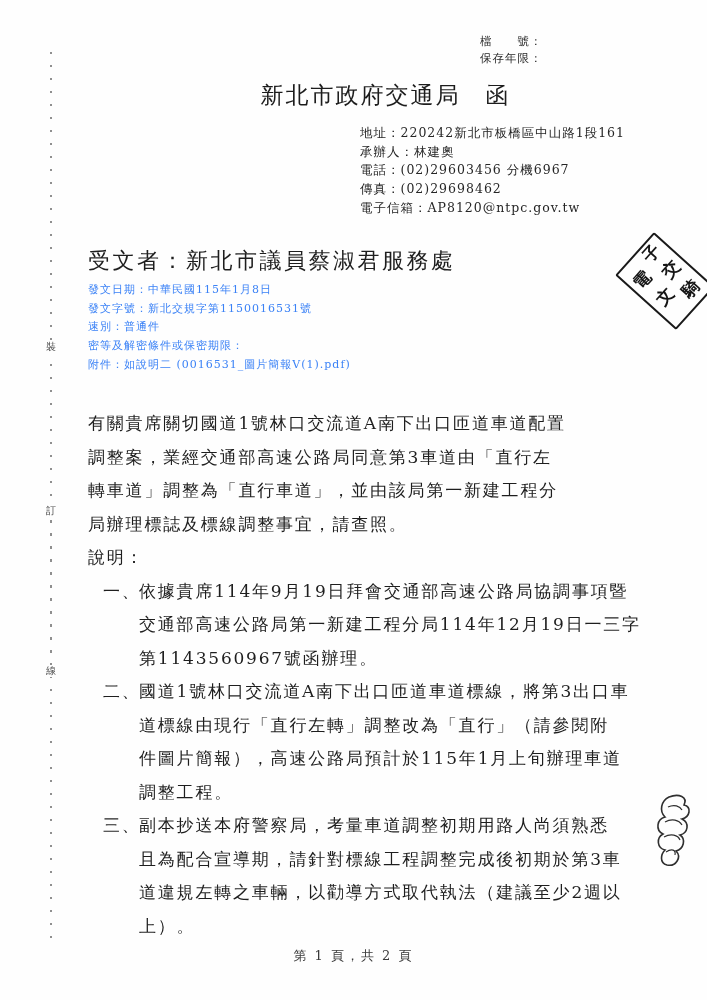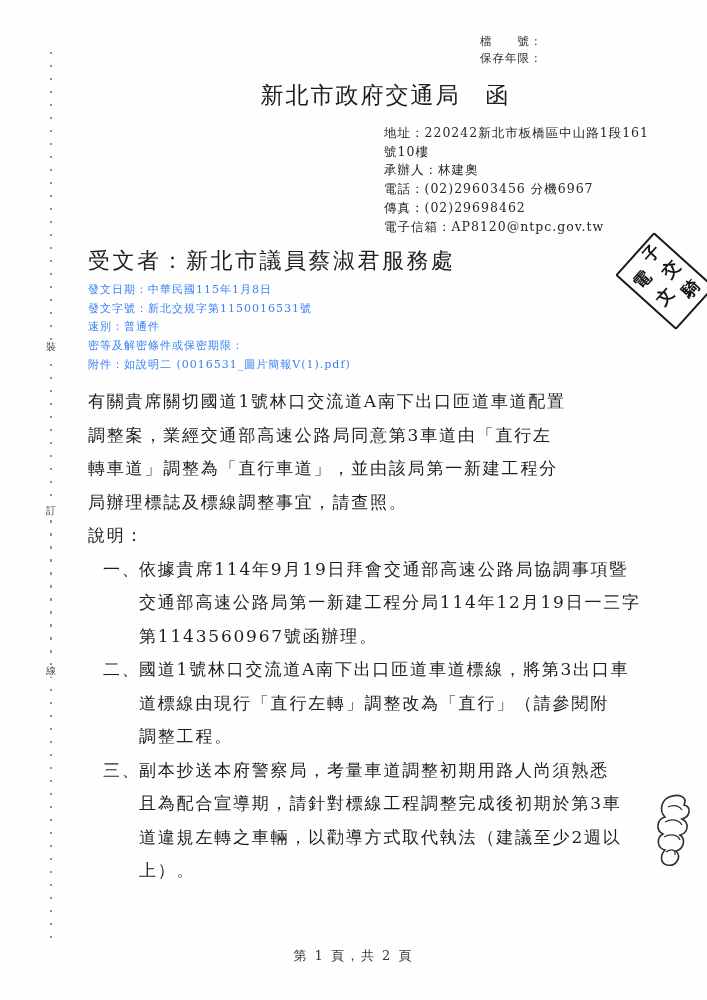--- a/index.html
+++ b/index.html
@@ -27,21 +27,21 @@
 
   
   .doc-title {
     position:absolute; left:0; top:80px; width:100%; text-align:center;
     font-size:23px; letter-spacing:2px; color:#1c1c1c;margin-left:32px;
   }
 
   
   .sender-block {
     position:absolute; left:360px; top:124px; font-size:12.5px;
-    line-height:18.7px; letter-spacing:1px; color:#262626;margin-left:24px;
+    line-height:18.7px; letter-spacing:1px; color:#262626;
   }
 
   
   .stamp {
     position:absolute; left:636px; top:240px; width:54px; height:78px;
     border:2px solid #1a1a1a; border-radius:2px; transform:rotate(-48deg);
     overflow:hidden; background:rgba(255,255,255,0.0);
   }
   .stamp span {
     position:absolute; font-size:17px; font-weight:600; color:#141414; line-height:18px;
@@ -64,21 +64,21 @@
     line-height:18.7px; letter-spacing:1px; color:#3b82f6;
   }
 
   
   .body-block {
     position:absolute; left:88px; top:385px; width:566px;
     font-size:17px; line-height:33.5px; letter-spacing:1.8px; color:#1e1e1e;
   }
   .flex-row { display:flex; align-items:flex-start; }
   .subject-label { flex:none; width:56px; }
-  .subject-lines { flex:1; }
+  .subject-lines { flex:1;margin-top:22px; }
   .item-row { display:flex; margin-left:15px; }
   .item-num { flex:none; width:36px; }
   .item-lines { flex:1; }
 
   
   .edge-mark { position:absolute; left:649px; top:792px; }
 
   
   .page-footer {
     position:absolute; left:0; top:947px; width:100%; text-align:center;
@@ -97,21 +97,20 @@
 
   <div class="file-block">
     <div>檔　　號：</div>
     <div>保存年限：</div>
   </div>
 
   <div class="doc-title">新北市政府交通局　函</div>
 
   <div class="sender-block">
     <div>地址：220242新北市板橋區中山路1段161</div>
-    <div>號10樓</div>
     <div>承辦人：林建奧</div>
     <div>電話：(02)29603456 分機6967</div>
     <div>傳真：(02)29698462</div>
     <div>電子信箱：AP8120@ntpc.gov.tw</div>
   </div>
 
   <div class="stamp">
     <span class="st-0">電</span>
     <span class="st-1">子</span>
     <span class="st-2">文</span>
@@ -149,20 +148,21 @@
         <div>交通部高速公路局第一新建工程分局114年12月19日一三字</div>
         <div>第1143560967號函辦理。</div>
       </div>
     </div>
 
     <div class="item-row">
       <div class="item-num">二、</div>
       <div class="item-lines">
         <div>國道1號林口交流道A南下出口匝道車道標線，將第3出口車</div>
         <div>道標線由現行「直行左轉」調整改為「直行」（請參閱附</div>
+        <div>件圖片簡報），高速公路局預計於115年1月上旬辦理車道</div>
         <div>調整工程。</div>
       </div>
     </div>
 
     <div class="item-row">
       <div class="item-num">三、</div>
       <div class="item-lines">
         <div>副本抄送本府警察局，考量車道調整初期用路人尚須熟悉</div>
         <div>且為配合宣導期，請針對標線工程調整完成後初期於第3車</div>
         <div>道違規左轉之車輛，以勸導方式取代執法（建議至少2週以</div>

